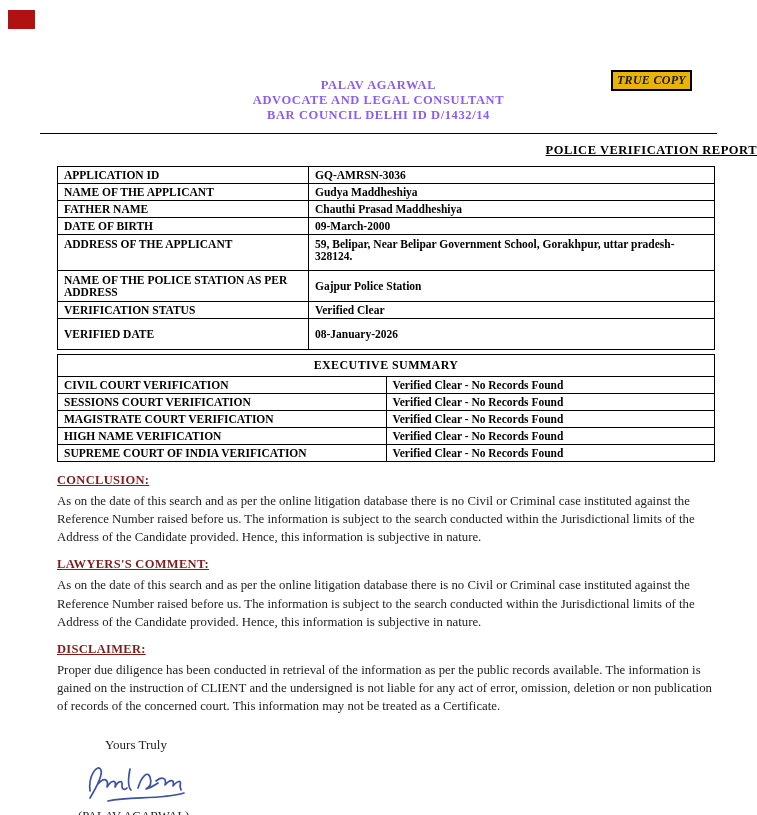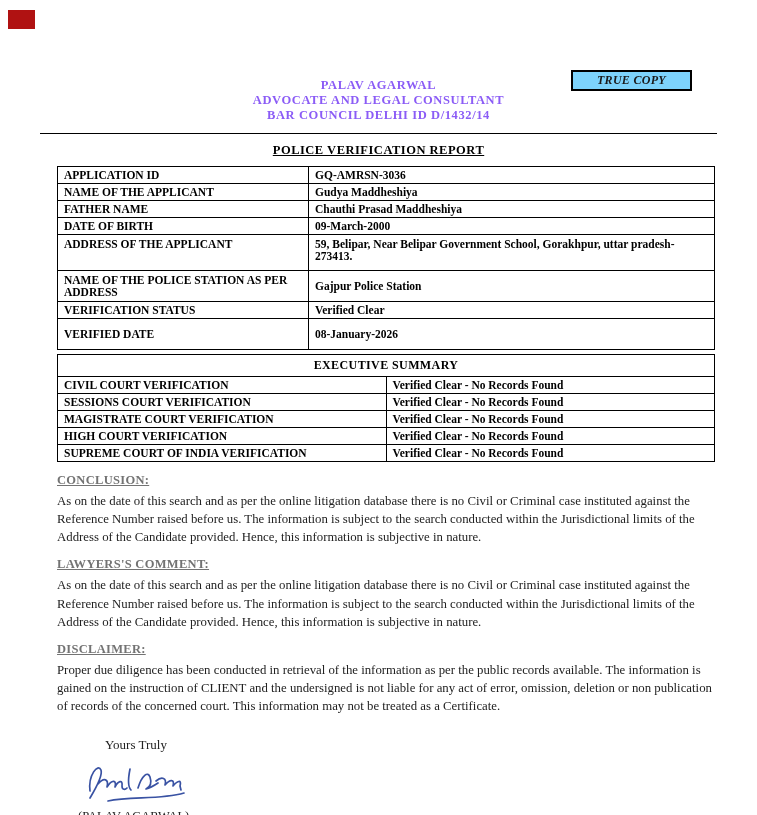--- a/index.html
+++ b/index.html
@@ -4,51 +4,51 @@
 <style>
   html,body{margin:0;padding:0;}
   body{
     width:757px;height:815px;background:#ffffff;position:relative;
     font-family:"Liberation Serif", serif;color:#1a1a1a;overflow:hidden;
   }
   .stamp{
     position:absolute;left:8px;top:10px;width:27px;height:19px;background:#b01212;
   }
   .true-copy{
-    position:absolute;right:65px;top:70px;border:2px solid #000;padding:1px 24px;
-    font-size:12px;font-weight:bold;font-style:italic;letter-spacing:.3px;background:#7dd3fc;
+    position:absolute;right:65px;top:70px;border:2px solid #000;padding:1px 4px;
+    font-size:12px;font-weight:bold;font-style:italic;letter-spacing:.3px;background:#eab308;
   }
   .letterhead{
     padding-top:78px;text-align:center;color:#8b5cf6;font-weight:bold;
     font-size:12.5px;line-height:15px;letter-spacing:.6px;
   }
   .rule{
     margin:10px 40px 0 40px;border:none;border-top:1.6px solid #000;height:0;
   }
   .report-title{
-    text-align:center;margin-top:9px;font-size:12.5px;font-weight:bold;
+    text-align:right;margin-top:9px;font-size:12.5px;font-weight:bold;
     text-decoration:underline;letter-spacing:.5px;color:#000;
   }
   .content{margin:8px 42px 0 57px;width:658px;}
   table{border-collapse:collapse;width:658px;table-layout:fixed;}
   td{
     border:1.2px solid #000;font-size:11.5px;font-weight:bold;
     padding:2px 6px;vertical-align:middle;color:#000;
   }
   td.l{width:238px;margin-top:36px;}
   tr.tall td{height:30px;vertical-align:top;padding-top:3px;}
   tr.med td{height:26px;}
   .summary-table{margin-top:4px;}
   .summary-head{
     text-align:center;font-size:12px;letter-spacing:.4px;height:17px;margin-top:28px;
   }
   .summary-table td.v{text-align:left;}
   .section{margin:11px 42px 0 57px;width:658px;}
   .section-heading{
-    font-size:12.5px;font-weight:bold;text-decoration:underline;letter-spacing:.3px;color:#737373;
+    font-size:12.5px;font-weight:bold;text-decoration:underline;letter-spacing:.3px;color:#7f1d1d;
   }
   .section-text{
     margin-top:4px;font-size:12.8px;line-height:1.42;color:#222;
   }
   .yours-truly{margin:22px 8px 0 105px;font-size:13px;color:#222;}
   .signature-wrap{margin:4px 0 0 78px;height:52px;}
   .signatory{margin:0 0 0 78px;font-size:12.5px;color:#222;}
 </style>
 </head>
 <body>
@@ -81,21 +81,21 @@
     <tr>
       <td class="l">FATHER NAME</td>
       <td>Chauthi Prasad Maddheshiya</td>
     </tr>
     <tr>
       <td class="l">DATE OF BIRTH</td>
       <td>09-March-2000</td>
     </tr>
     <tr class="tall">
       <td class="l">ADDRESS OF THE APPLICANT</td>
-      <td>59, Belipar, Near Belipar Government School, Gorakhpur, uttar pradesh-273413.</td>
+      <td>59, Belipar, Near Belipar Government School, Gorakhpur, uttar pradesh-328124.</td>
     </tr>
     <tr class="med">
       <td class="l">NAME OF THE POLICE STATION AS PER ADDRESS</td>
       <td>Gajpur Police Station</td>
     </tr>
     <tr>
       <td class="l">VERIFICATION STATUS</td>
       <td>Verified Clear</td>
     </tr>
     <tr class="med">
@@ -116,21 +116,21 @@
     </tr>
     <tr>
       <td class="l">SESSIONS COURT VERIFICATION</td>
       <td class="v">Verified Clear - No Records Found</td>
     </tr>
     <tr>
       <td class="l">MAGISTRATE COURT VERIFICATION</td>
       <td class="v">Verified Clear - No Records Found</td>
     </tr>
     <tr>
-      <td class="l">HIGH COURT VERIFICATION</td>
+      <td class="l">HIGH NAME VERIFICATION</td>
       <td class="v">Verified Clear - No Records Found</td>
     </tr>
     <tr>
       <td class="l">SUPREME COURT OF INDIA VERIFICATION</td>
       <td class="v">Verified Clear - No Records Found</td>
     </tr>
   </tbody>
     </table>
 </div>
 

